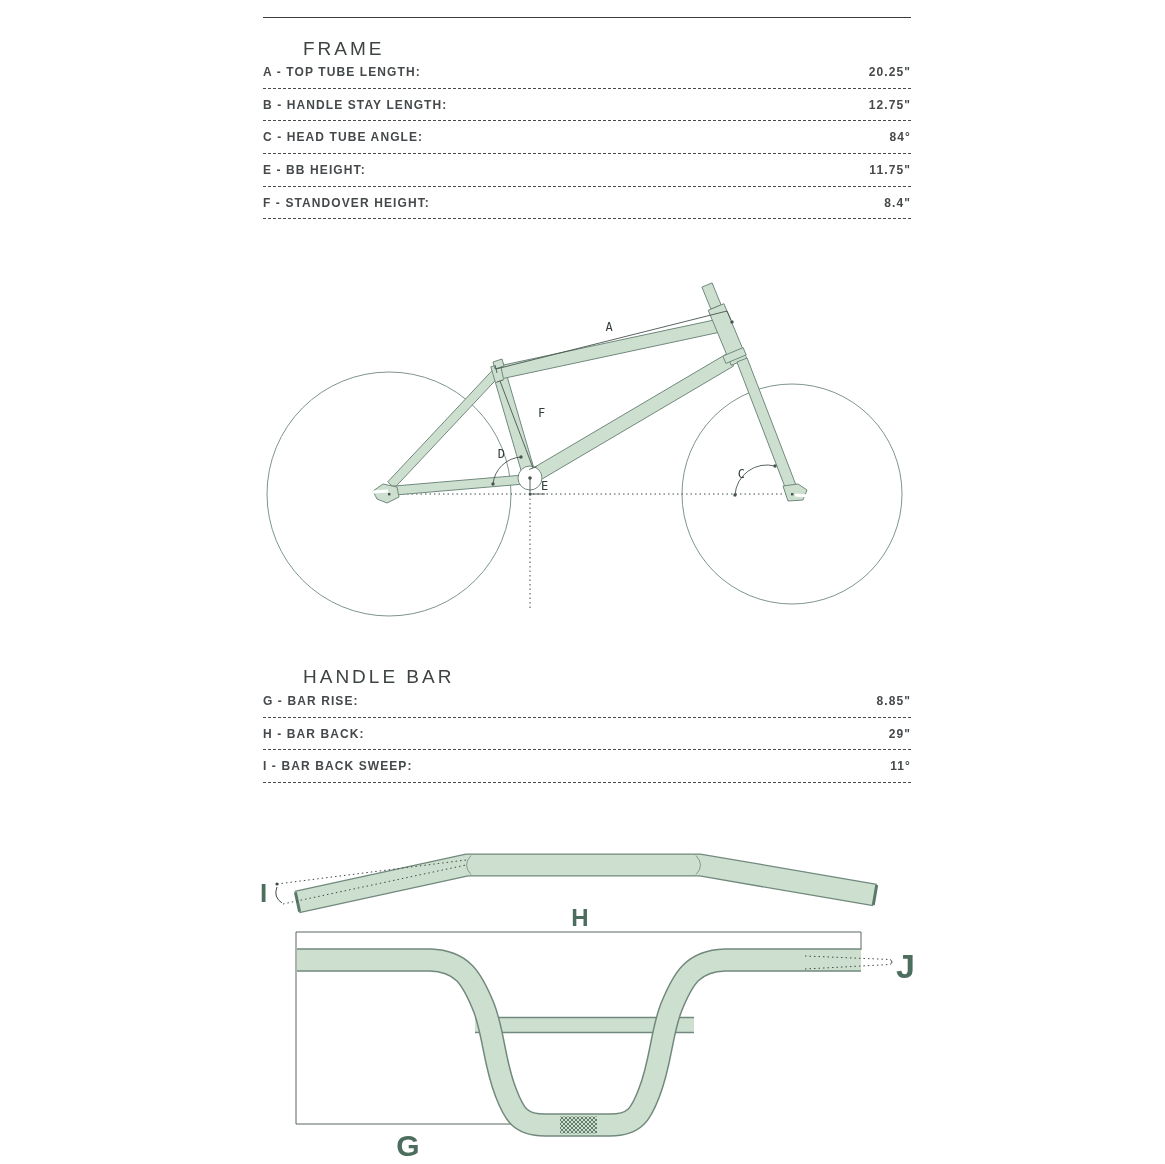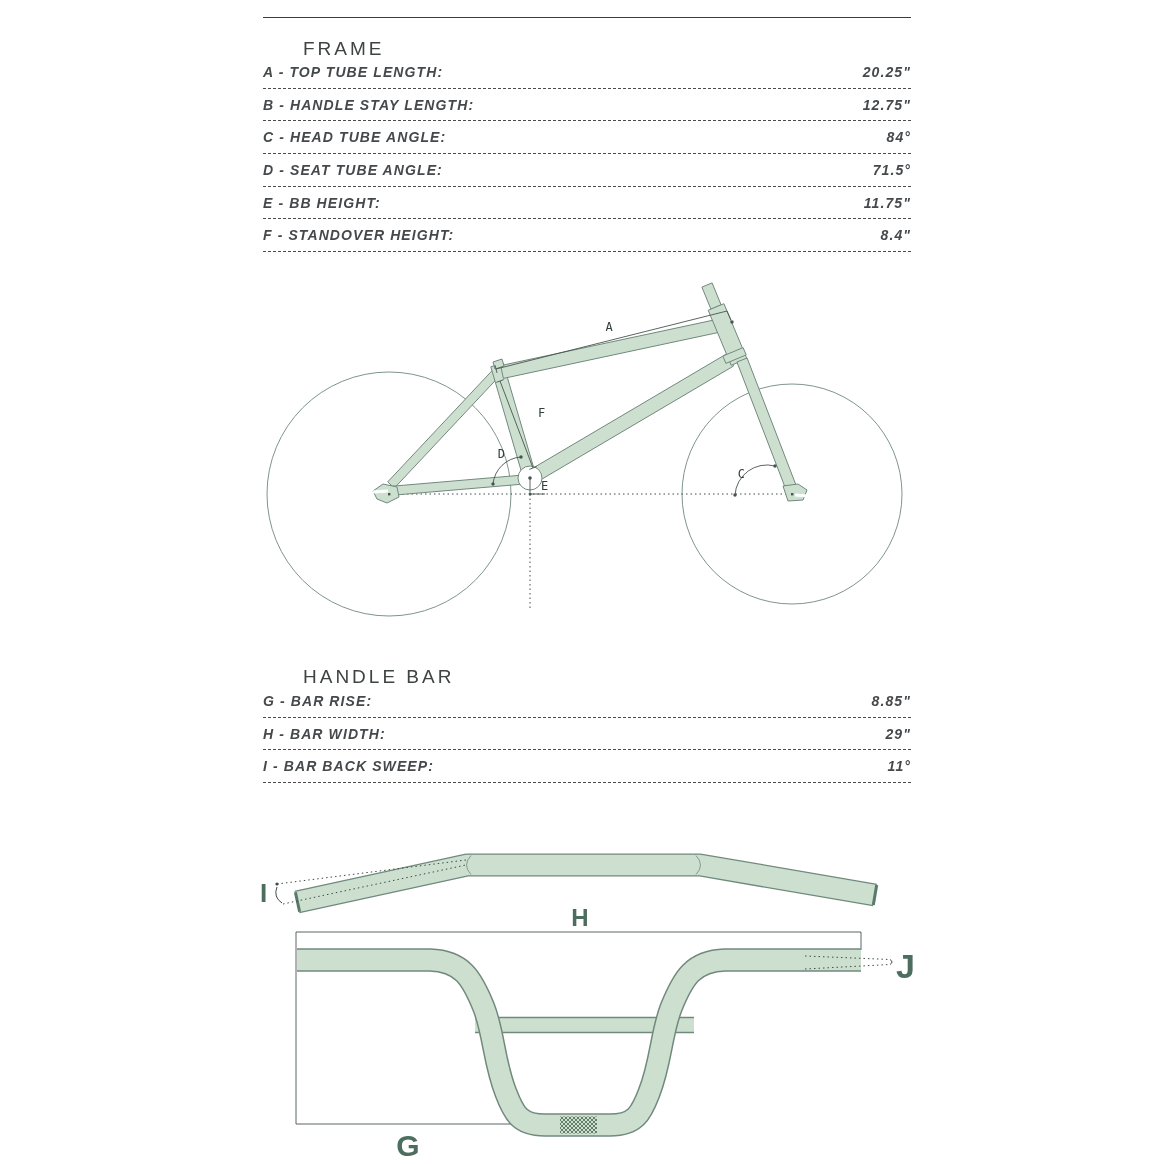--- a/index.html
+++ b/index.html
@@ -11,22 +11,22 @@
   .section-title{position:absolute;left:263px;font-size:19px;letter-spacing:3px;
        color:#3e4442;font-weight:400;margin-left:40px;}
   .title-frame{top:38px;}
   .title-bar{top:666px;}
 
   .spec-table{position:absolute;left:263px;width:648px;}
   .table-frame{top:56px;}
   .table-bar{top:685px;}
   .spec-row{height:32.7px;box-sizing:border-box;display:flex;justify-content:space-between;
        align-items:flex-start;padding-top:11px;border-bottom:1px dashed #4a4a4a;}
-  .spec-label,.spec-value{font-size:14px;font-weight:bold;letter-spacing:1.1px;
-       color:#45494b;line-height:10px;white-space:pre;font-style:italic;}
+  .spec-label,.spec-value{font-size:12px;font-weight:bold;letter-spacing:1.1px;
+       color:#45494b;line-height:10px;white-space:pre;}
 
   .diagram{position:absolute;}
   .frame-svg{left:255px;top:265px;}
   .bar-svg{left:250px;top:838px;}
 
   svg text.dim{font-family:"DejaVu Sans Mono",monospace;font-size:12px;fill:#333f3a;}
   svg text.big{font-family:"Liberation Sans",sans-serif;font-weight:bold;fill:#4d6e5f;}
 </style>
 </head>
 <body>
@@ -40,24 +40,20 @@
     <span class="spec-label">A - TOP TUBE LENGTH:</span>
     <span class="spec-value">20.25"</span>
   </div>
   <div class="spec-row">
     <span class="spec-label">B - HANDLE STAY LENGTH:</span>
     <span class="spec-value">12.75"</span>
   </div>
   <div class="spec-row">
     <span class="spec-label">C - HEAD TUBE ANGLE:</span>
     <span class="spec-value">84°</span>
-  </div>
-  <div class="spec-row">
-    <span class="spec-label">D - SEAT TUBE ANGLE:</span>
-    <span class="spec-value">71.5°</span>
   </div>
   <div class="spec-row">
     <span class="spec-label">E - BB HEIGHT:</span>
     <span class="spec-value">11.75"</span>
   </div>
   <div class="spec-row">
     <span class="spec-label">F - STANDOVER HEIGHT:</span>
     <span class="spec-value">8.4"</span>
   </div>
 </div>
@@ -128,21 +124,21 @@
 </svg>
 
 <div class="section-title title-bar">HANDLE BAR</div>
 
 <div class="spec-table table-bar">
   <div class="spec-row">
     <span class="spec-label">G - BAR RISE:</span>
     <span class="spec-value">8.85"</span>
   </div>
   <div class="spec-row">
-    <span class="spec-label">H - BAR WIDTH:</span>
+    <span class="spec-label">H - BAR BACK:</span>
     <span class="spec-value">29"</span>
   </div>
   <div class="spec-row">
     <span class="spec-label">I - BAR BACK SWEEP:</span>
     <span class="spec-value">11°</span>
   </div>
 </div>
 
 <svg class="diagram bar-svg" width="670" height="326" viewBox="0 0 670 326">
   <defs>

